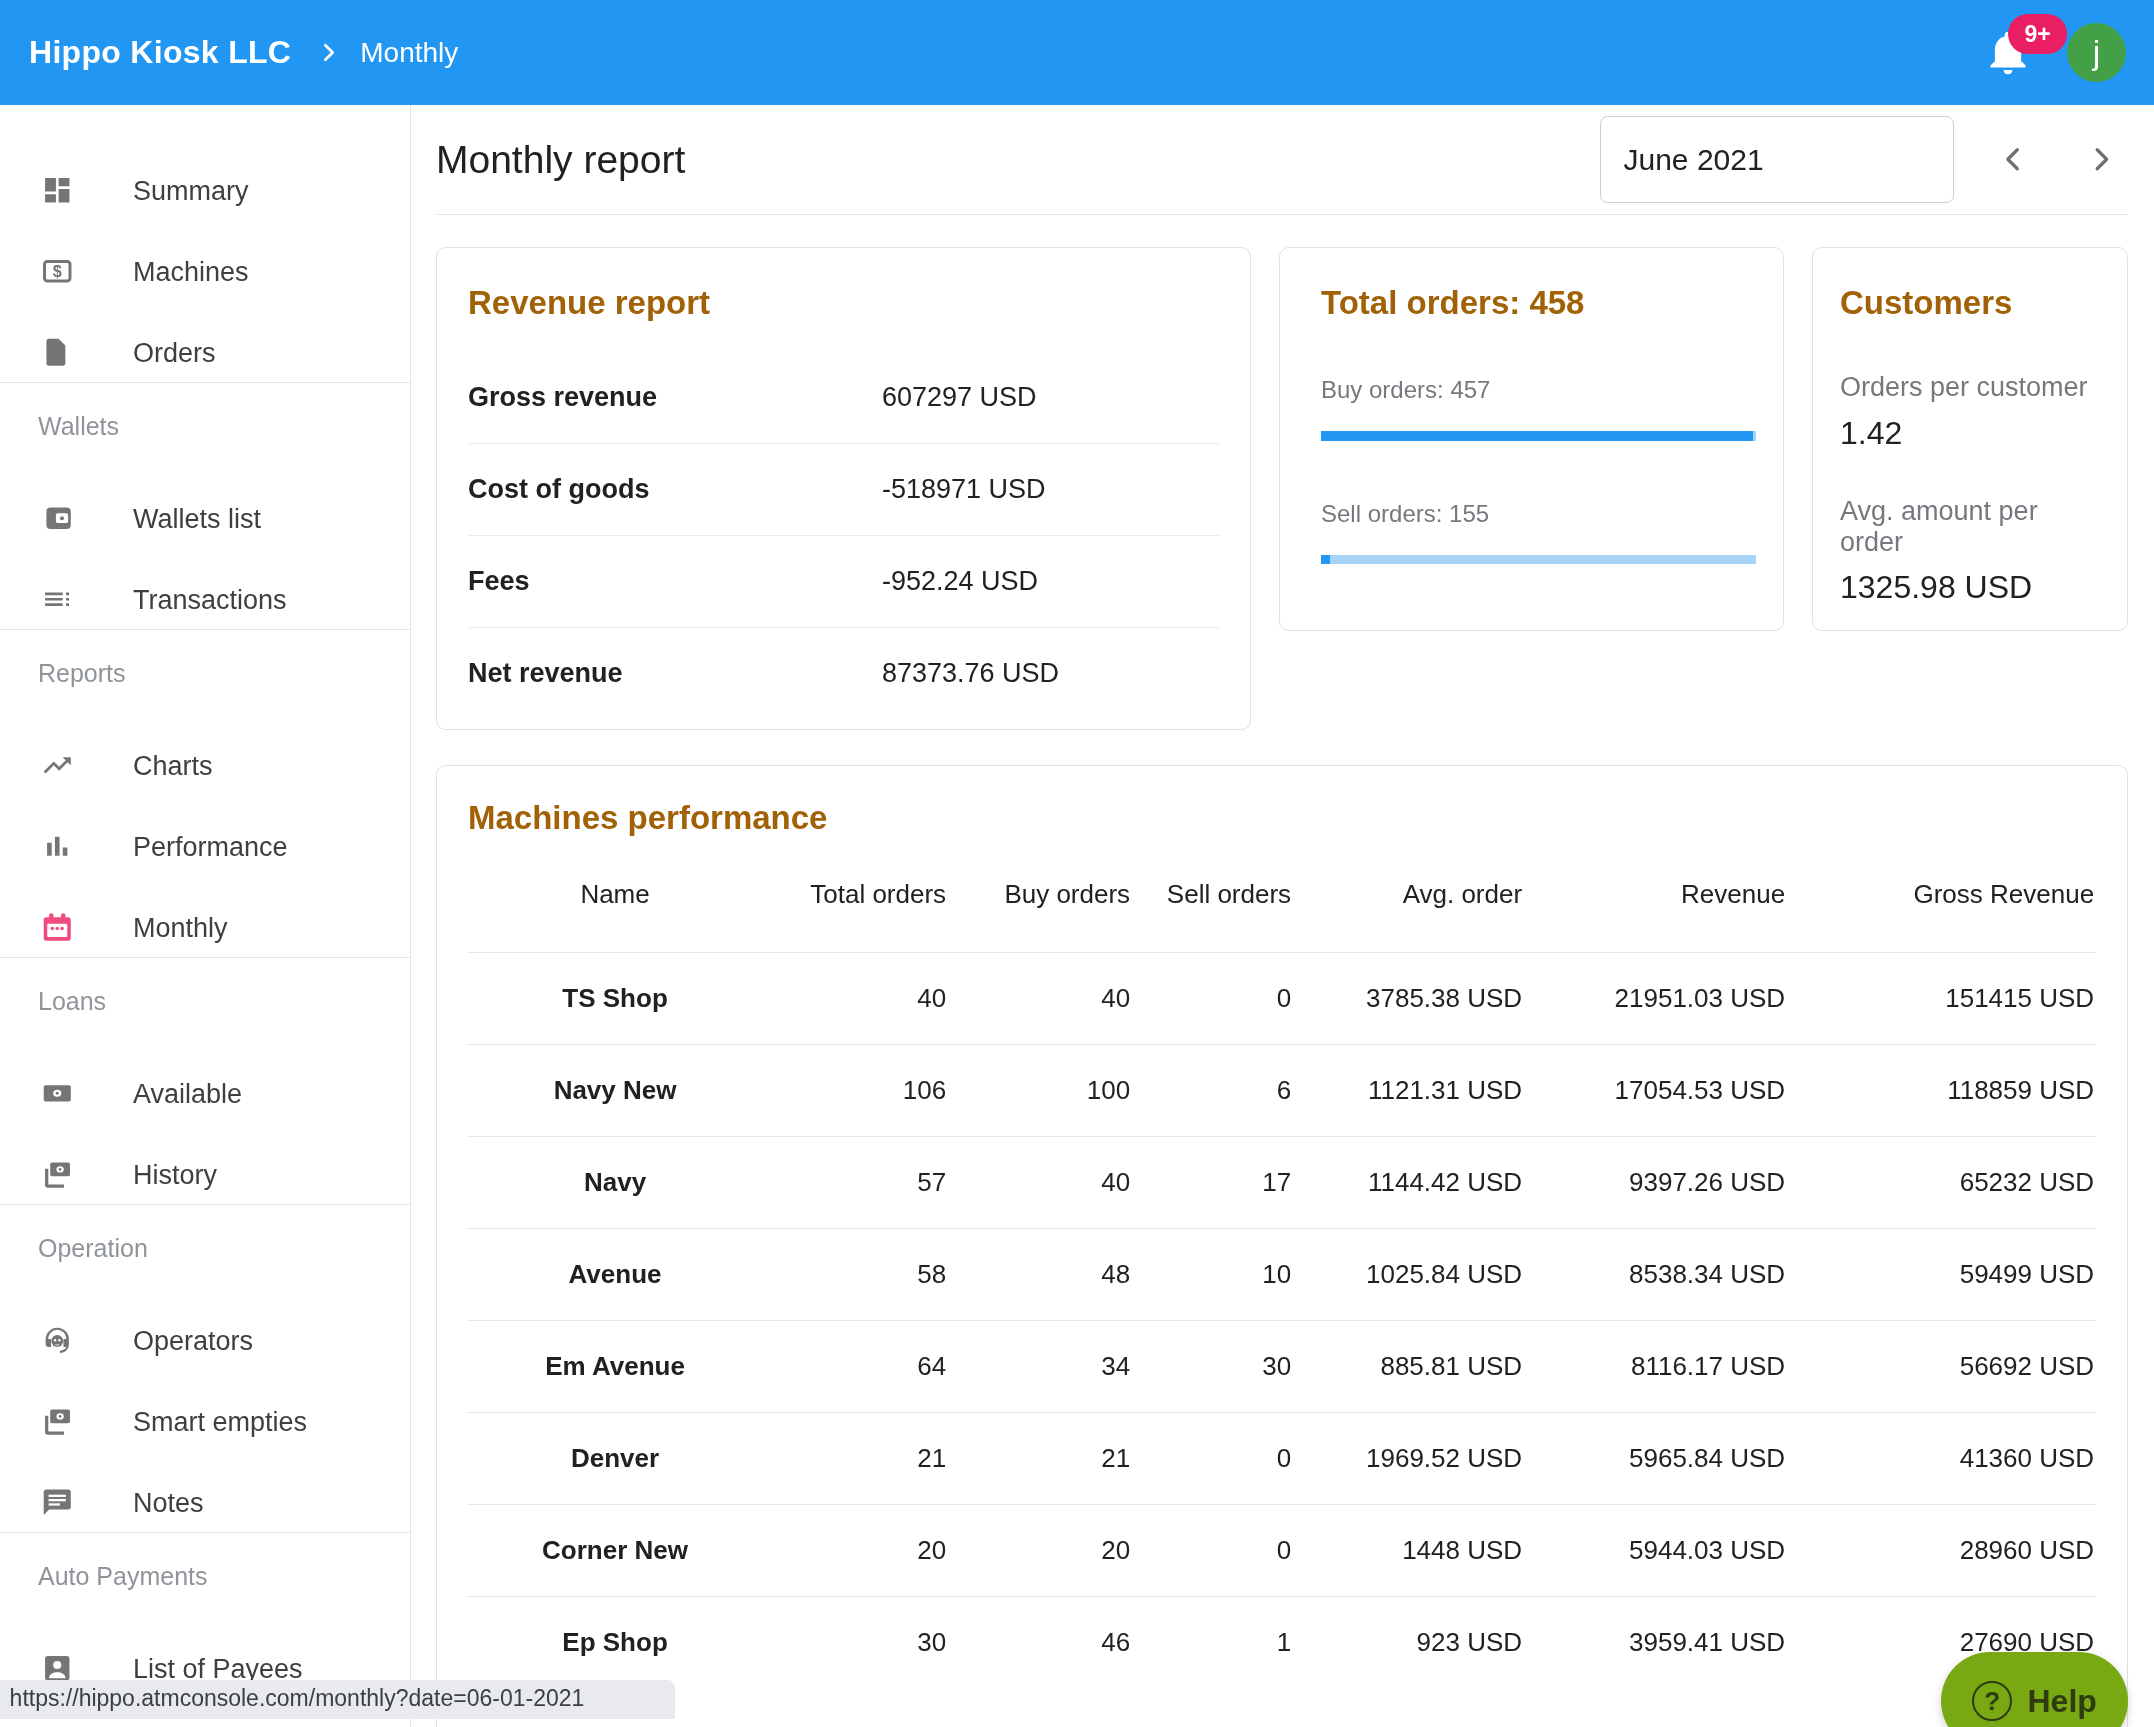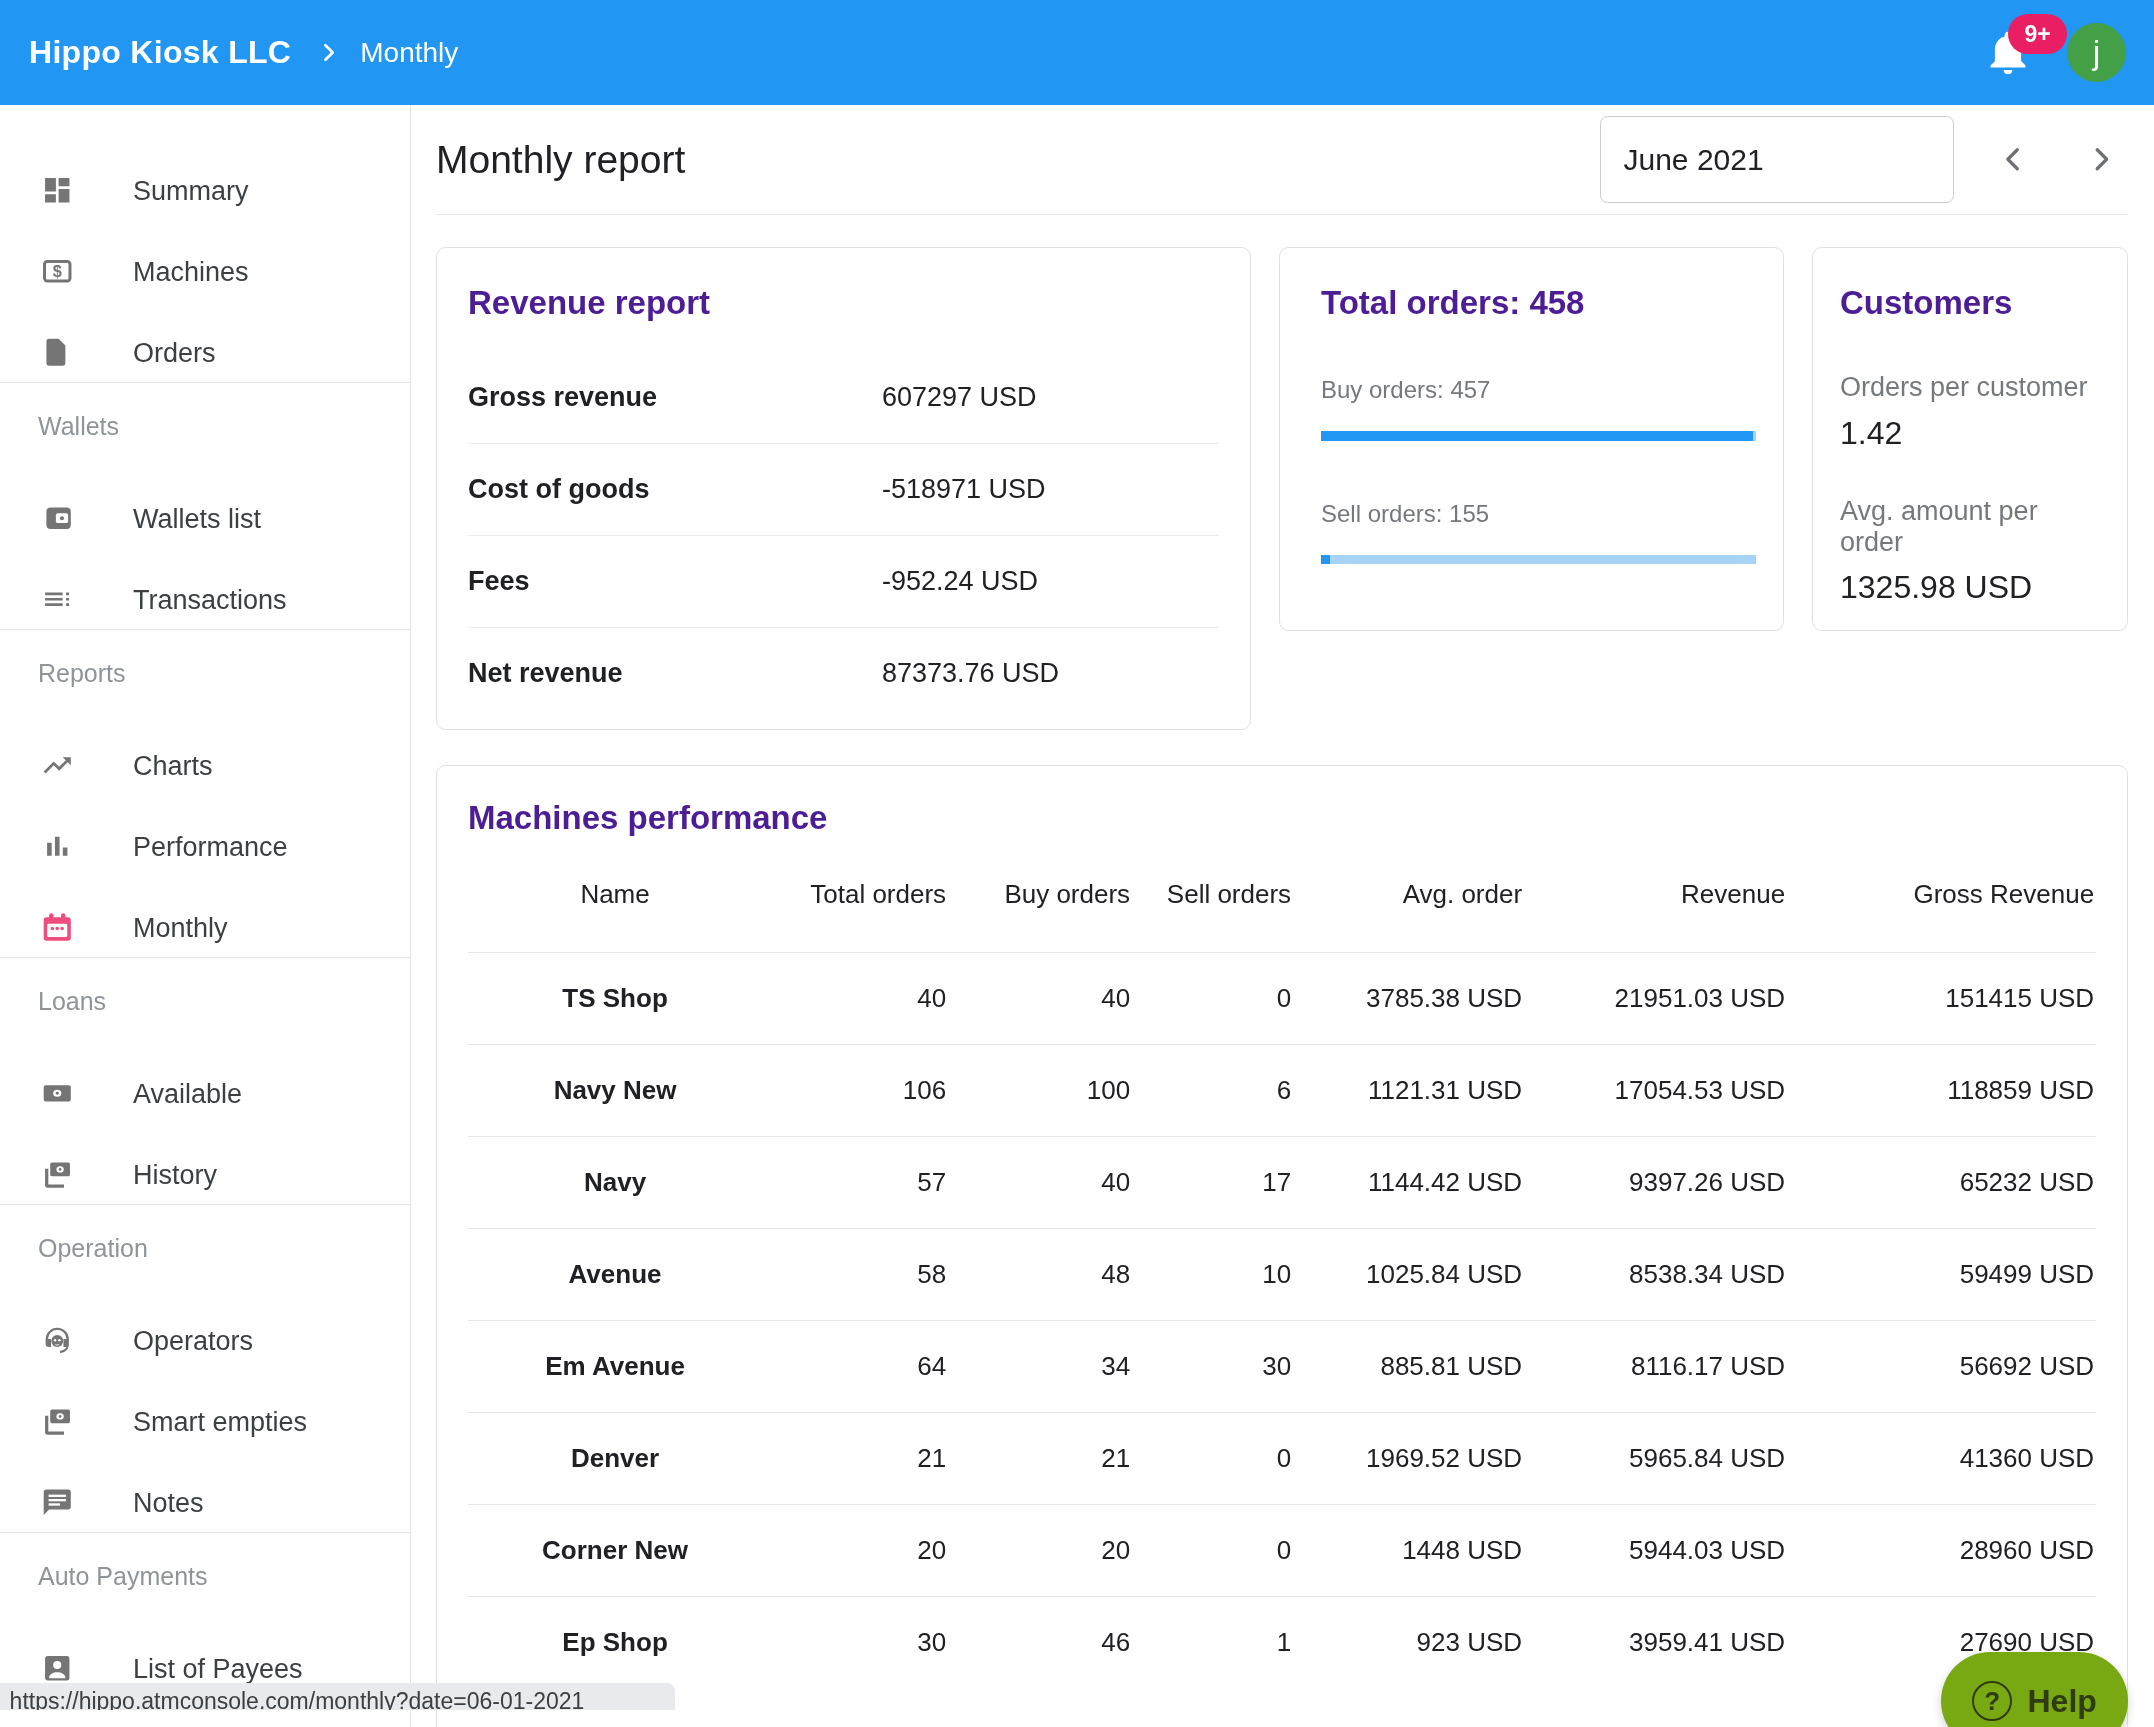--- a/index.html
+++ b/index.html
@@ -48,21 +48,21 @@
   .page-title { font-size:39px; font-weight:400; color:#202124; }
   .datebox {
     margin-left:auto; width:354px; height:87px; border:1px solid #c9cdd1; border-radius:7.6px;
     display:flex; align-items:center; padding-left:23px; font-size:30px; color:#202124;
     background:#fff; cursor:pointer;
   }
   .nav-btn { width:54px; height:54px; margin-left:32.5px; display:flex; align-items:center; justify-content:center; cursor:pointer; }
   .nav-btn + .nav-btn { margin-left:34px; }
   .cards-row { display:flex; gap:28px; margin-top:32px; align-items:flex-start; }
   .card { background:#fff; border:1px solid #e0e0e0; border-radius:9.6px; }
-  .card-title { font-size:33px; font-weight:600; color:#4c1d95; }
+  .card-title { font-size:33px; font-weight:600; color:#a16207; }
   
   .rev-card { width:815px; height:483px; padding:36px 31px 0 31px; }
   .rev-rows { margin-top:29px; }
   .rev-row { display:grid; grid-template-columns:414px 1fr; align-items:center; height:92px; border-top:1px solid #ebebeb; }
   .rev-row:first-child { border-top:none; }
   .rev-label { font-size:27px; font-weight:700; }
   .rev-value { font-size:27px; font-weight:400; }
   
   .ord-card { width:505px; height:384px; padding:36px 27px 0 41px; }
   .ord-label { margin-top:54px; font-size:24px; color:#75797e; }
@@ -88,21 +88,21 @@
     background:#78a912; border:none; display:flex; align-items:center; justify-content:center; gap:15.3px;
     cursor:pointer; z-index:40; box-shadow:0 3.8px 9.6px rgba(0,0,0,.18);
   }
   .help-q {
     width:40px; height:40px; border:2.9px solid #2f3b10; border-radius:50%;
     color:#2f3b10; font-size:26px; font-weight:700; display:flex; align-items:center; justify-content:center;
   }
   .help-txt { color:#2f3b10; font-size:32px; font-weight:700; }
   
   .statusbar {
-    position:absolute; left:0; bottom:17px; width:675px; height:27px; background:#e8eaed;
+    position:absolute; left:0; bottom:8px; width:675px; height:39px; background:#e8eaed;
     border-top-right-radius:7.6px; overflow:hidden; z-index:50; padding:4.8px 0 0 9.6px;
     color:#3c4043; font-size:23px; white-space:nowrap;
   }
 </style>
 </head>
 <body>
 
 <header class="topbar">
   <span class="brand">Hippo Kiosk LLC</span>
   <span class="crumb-sep">

